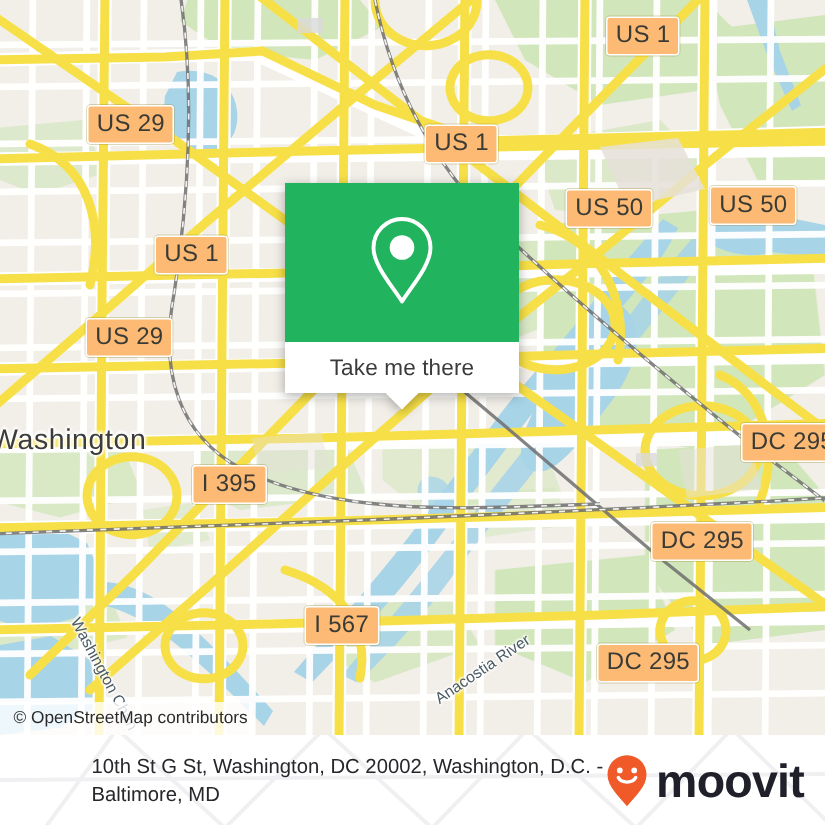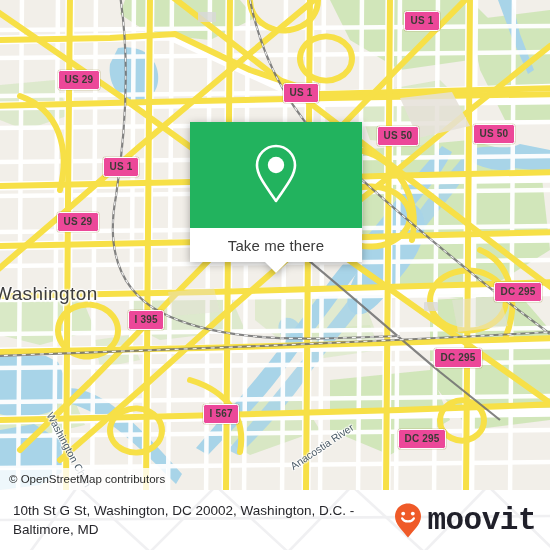--- a/index.html
+++ b/index.html
@@ -21,27 +21,27 @@
     left: 0; top: 0;
     width: 550px; height: 490px;
     overflow: hidden;
     background: #f2efe9;
   }
   #map-svg { position: absolute; left: 0; top: 0; }
 
   
   .shield {
     position: absolute;
-    background: #ec4899;
+    background: #fdba74;
     border: 1.6px solid #ffffff;
     border-radius: 2.5px;
     color: #3b3b36;
     font-family: "Liberation Sans", sans-serif;
-    font-weight: bold;
-    font-size: 10px;
+    font-weight: normal;
+    font-size: 16px;
     line-height: 1;
     padding: 3.5px 5.5px 4px 5.5px;
     white-space: nowrap;
     letter-spacing: .2px;
     box-shadow: 0 0 0 .6px rgba(150,140,60,.35);
   }
 
   .place-label {
     position: absolute;
     color: #3c3c3c;
@@ -57,21 +57,21 @@
     font-family: "Liberation Sans", sans-serif;
     font-size: 10.5px;
     white-space: nowrap;
     text-shadow: 1.2px 0 1.2px #fff, -1.2px 0 1.2px #fff, 0 1.2px 1.2px #fff, 0 -1.2px 1.2px #fff;
   }
 
   
   #popup {
     position: absolute;
     left: 190px; top: 122px;
-    width: 172px;
+    width: 156px;
     filter: drop-shadow(0 2px 4px rgba(0,0,0,.32));
   }
   #popup-head {
     height: 106px;
     background: #22b35e;
     display: flex; align-items: center; justify-content: center;
   }
   #popup-foot {
     height: 34px;
     background: #ffffff;
@@ -123,28 +123,29 @@
     display: flex; align-items: center;
     padding: 0 14px 0 13px;
   }
   #footer-address {
     flex: 1 1 auto;
     font-family: "Liberation Sans", sans-serif;
     font-size: 13.5px;
     line-height: 19px;
     color: #26262b;
     max-width: 395px;
+    margin-left: 48px;
   }
   #brand {
     flex: 0 0 auto;
     display: flex; align-items: center; gap: 4px;
     margin-left: auto;
   }
   #brand-word {
-    font-family: Liberation Mono, monospace;
+    font-family: Liberation Sans, sans-serif;
     font-size: 31px;
     font-weight: bold;
     color: #20202a;
     letter-spacing: -.5px;
     line-height: 1;
   }
 </style>
 </head>
 <body>
 

